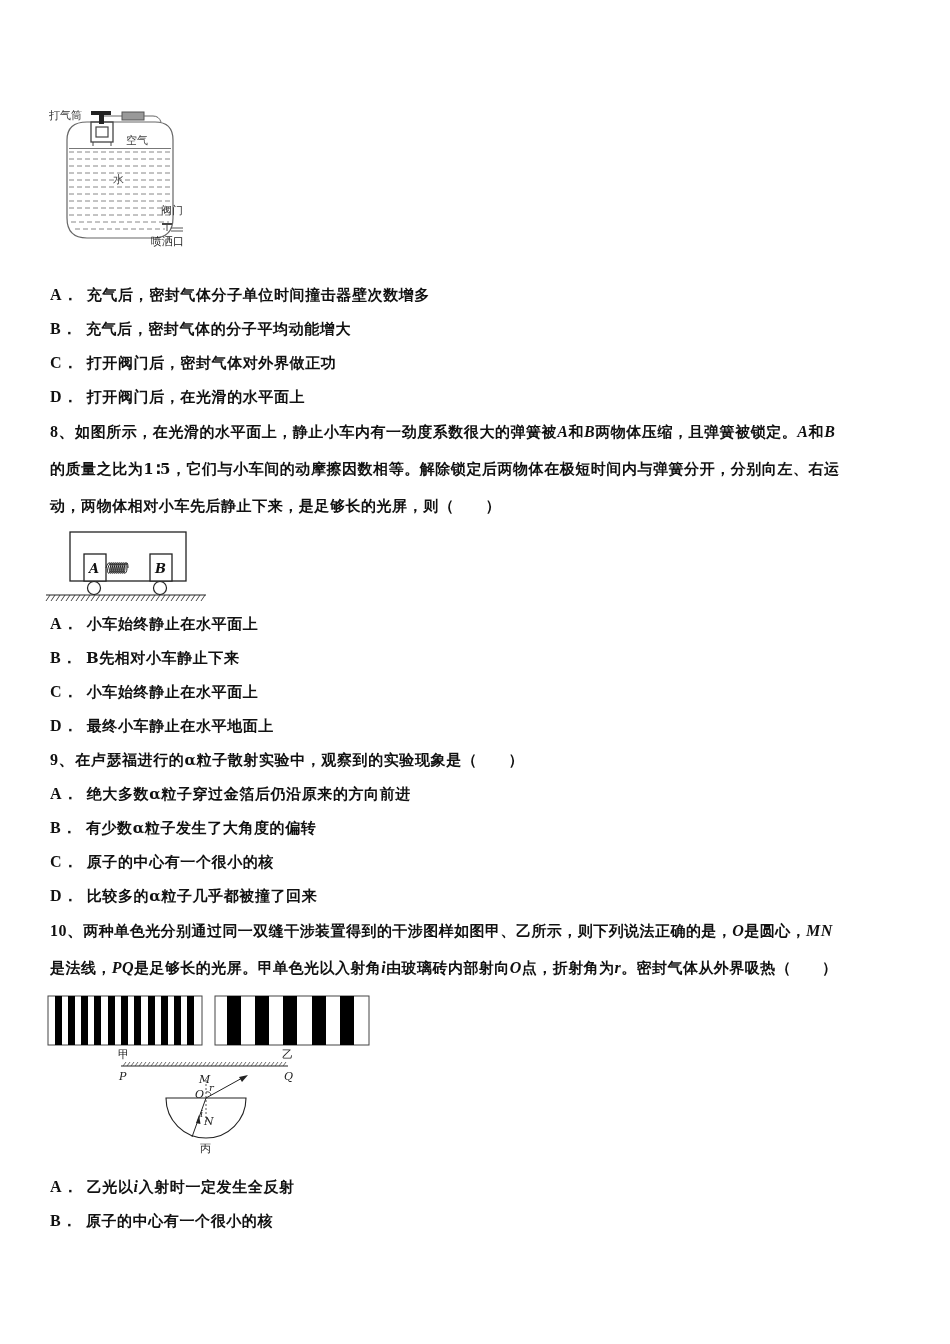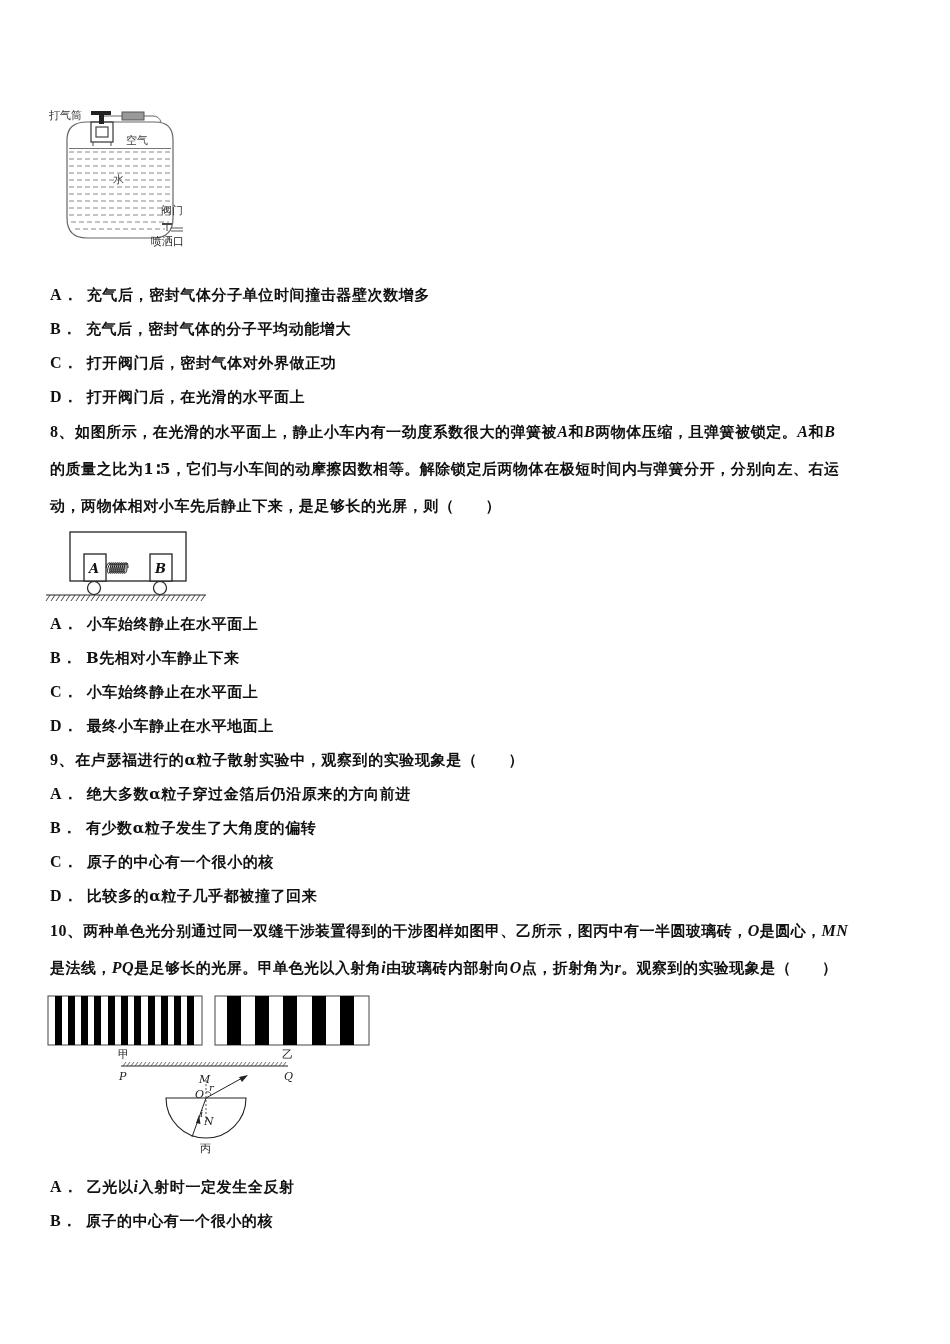--- a/index.html
+++ b/index.html
@@ -125,24 +125,24 @@
 <div class="line" style="top:682px"><span class="opt-letter">C．</span><span>小车始终静止在水平面上</span></div>
 <div class="line" style="top:716px"><span class="opt-letter">D．</span><span>最终小车静止在水平地面上</span></div>
 
 <div class="line" style="top:750px"><span class="q-num">9、</span><span>在卢瑟福进行的α粒子散射实验中，观察到的实验现象是（　　）</span></div>
 <div class="line" style="top:784px"><span class="opt-letter">A．</span><span>绝大多数α粒子穿过金箔后仍沿原来的方向前进</span></div>
 <div class="line" style="top:818px"><span class="opt-letter">B．</span><span>有少数α粒子发生了大角度的偏转</span></div>
 <div class="line" style="top:852px"><span class="opt-letter">C．</span><span>原子的中心有一个很小的核</span></div>
 <div class="line" style="top:886px"><span class="opt-letter">D．</span><span>比较多的α粒子几乎都被撞了回来</span></div>
 
 <div class="line" style="top:921px;letter-spacing:0.45px">
-  <span class="q-num">10、</span><span>两种单色光分别通过同一双缝干涉装置得到的干涉图样如图甲、乙所示，图丙中有一半圆玻璃砖，</span><span class="it">O</span><span>是圆心，</span><span class="it">MN</span>
+  <span class="q-num">10、</span><span>两种单色光分别通过同一双缝干涉装置得到的干涉图样如图甲、乙所示，则下列说法正确的是，</span><span class="it">O</span><span>是圆心，</span><span class="it">MN</span>
 </div>
 <div class="line" style="top:958px;letter-spacing:0.45px">
-  <span>是法线，</span><span class="it">PQ</span><span>是足够长的光屏。甲单色光以入射角</span><span class="it">i</span><span>由玻璃砖内部射向</span><span class="it">O</span><span>点，折射角为</span><span class="it">r</span><span>。观察到的实验现象是（　　）</span>
+  <span>是法线，</span><span class="it">PQ</span><span>是足够长的光屏。甲单色光以入射角</span><span class="it">i</span><span>由玻璃砖内部射向</span><span class="it">O</span><span>点，折射角为</span><span class="it">r</span><span>。密封气体从外界吸热（　　）</span>
 </div>
 
 <svg class="abs" style="left:46px;top:995px" width="330" height="165" viewBox="0 0 330 165">
 
   <g>
     <rect x="2" y="1" width="154" height="49" fill="#fff" stroke="#444" stroke-width="1"></rect>
     <rect x="9" y="1" width="7" height="49" fill="#000"></rect>
     <rect x="22" y="1" width="7" height="49" fill="#000"></rect>
     <rect x="35" y="1" width="7" height="49" fill="#000"></rect>
     <rect x="48" y="1" width="7" height="49" fill="#000"></rect>

